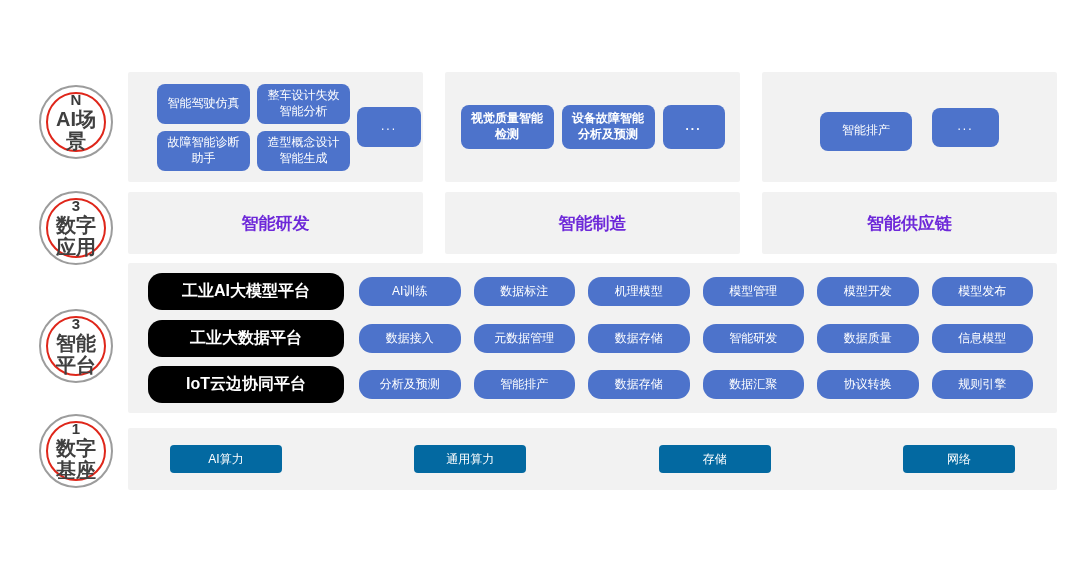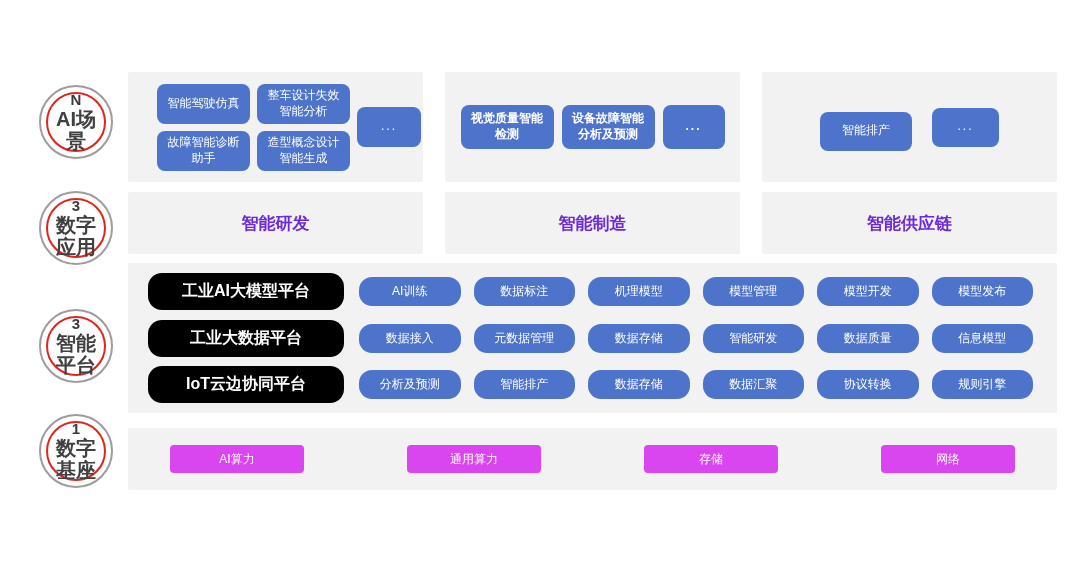--- a/index.html
+++ b/index.html
@@ -76,21 +76,21 @@
     flex:1; height:29px; background:#4d73cb; color:#ffffff; border-radius:13px;
     font-size:12px; display:flex; align-items:center; justify-content:center;
   }
 
   
   .foundation-panel {
     height:62px; display:flex; align-items:center;
     justify-content:space-between; padding:0 42px;
   }
   .foundation-btn {
-    width:134px; height:28px; background:#d946ef; color:#ffffff; border-radius:4px;
+    width:112px; height:28px; background:#0369a1; color:#ffffff; border-radius:4px;
     font-size:12px; display:flex; align-items:center; justify-content:center;
   }
 </style>
 </head>
 <body>
 
 <div class="canvas">
 
   <div class="badge badge-1">
     <div class="badge-inner">

